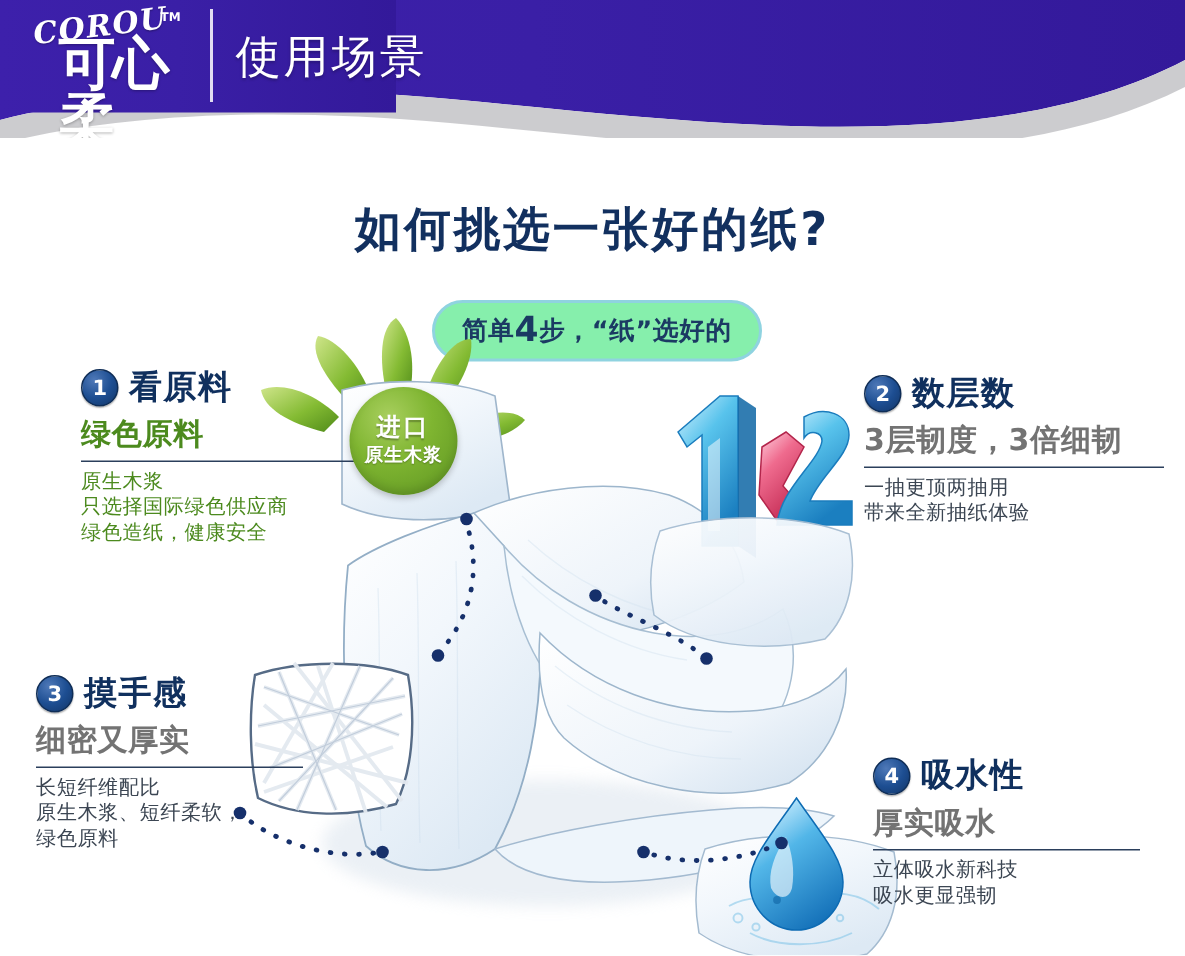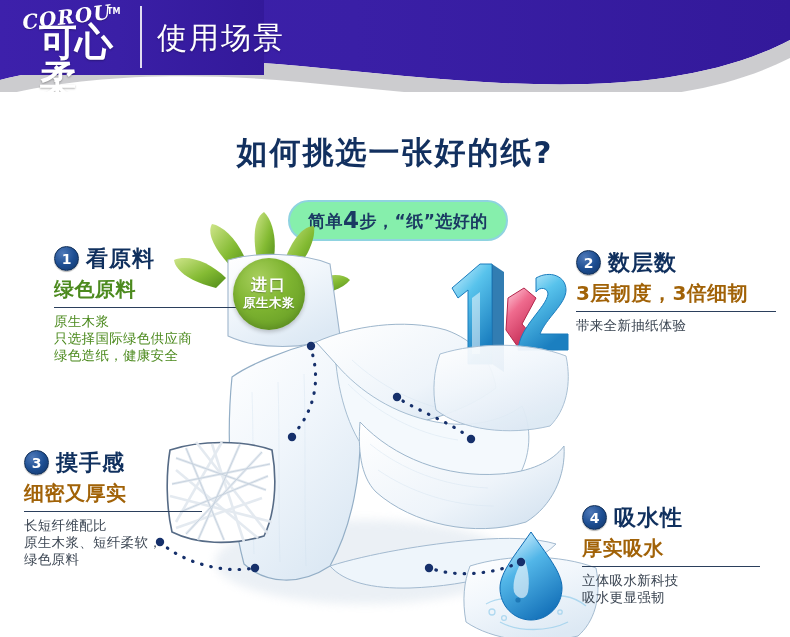--- a/index.html
+++ b/index.html
@@ -72,21 +72,21 @@
   .badge{
     width:23px;height:23px;border-radius:50%;
     background:radial-gradient(circle at 34% 28%,#4f79b8 0%,#1d4e92 52%,#123567 100%);
     border:1px solid #0f2d56;
     color:#fff;font-size:14px;font-weight:bold;
     display:flex;align-items:center;justify-content:center;
     box-shadow:0 1px 1px rgba(0,0,0,.3);flex:none;
   }
   .title{font-size:22px;font-weight:bold;color:#10305e;letter-spacing:1px;line-height:1;}
   .subtitle{font-size:20px;font-weight:bold;letter-spacing:.5px;margin-top:5px;}
-  .sub-blue{color:#a16207;}
+  .sub-blue{color:#737373;}
   .sub-green{color:#4c8a1e;}
   .rule{height:1px;background:#2b3f5c;margin-top:4px;}
   .body{font-size:13.5px;line-height:17px;margin-top:5px;letter-spacing:.3px;}
   .body-gray{color:#3c4653;}
   .body-green{color:#4c8a1e;}
 
   #item1{left:54px;top:246px;width:215px;}
   #item1 .rule{width:208px;}
   #item2{left:576px;top:250px;width:200px;text-align:left;}
   #item2 .rule{width:200px;}
@@ -317,20 +317,21 @@
   </div>
 
   <div class="item" id="item2">
     <div class="item-head">
       <div class="badge">2</div>
       <div class="title">数层数</div>
     </div>
     <div class="subtitle sub-blue">3层韧度，3倍细韧</div>
     <div class="rule"></div>
     <div class="body body-gray">
+      <div>一抽更顶两抽用</div>
       <div>带来全新抽纸体验</div>
     </div>
   </div>
 
   <div class="item" id="item3">
     <div class="item-head">
       <div class="badge">3</div>
       <div class="title">摸手感</div>
     </div>
     <div class="subtitle sub-blue">细密又厚实</div>

